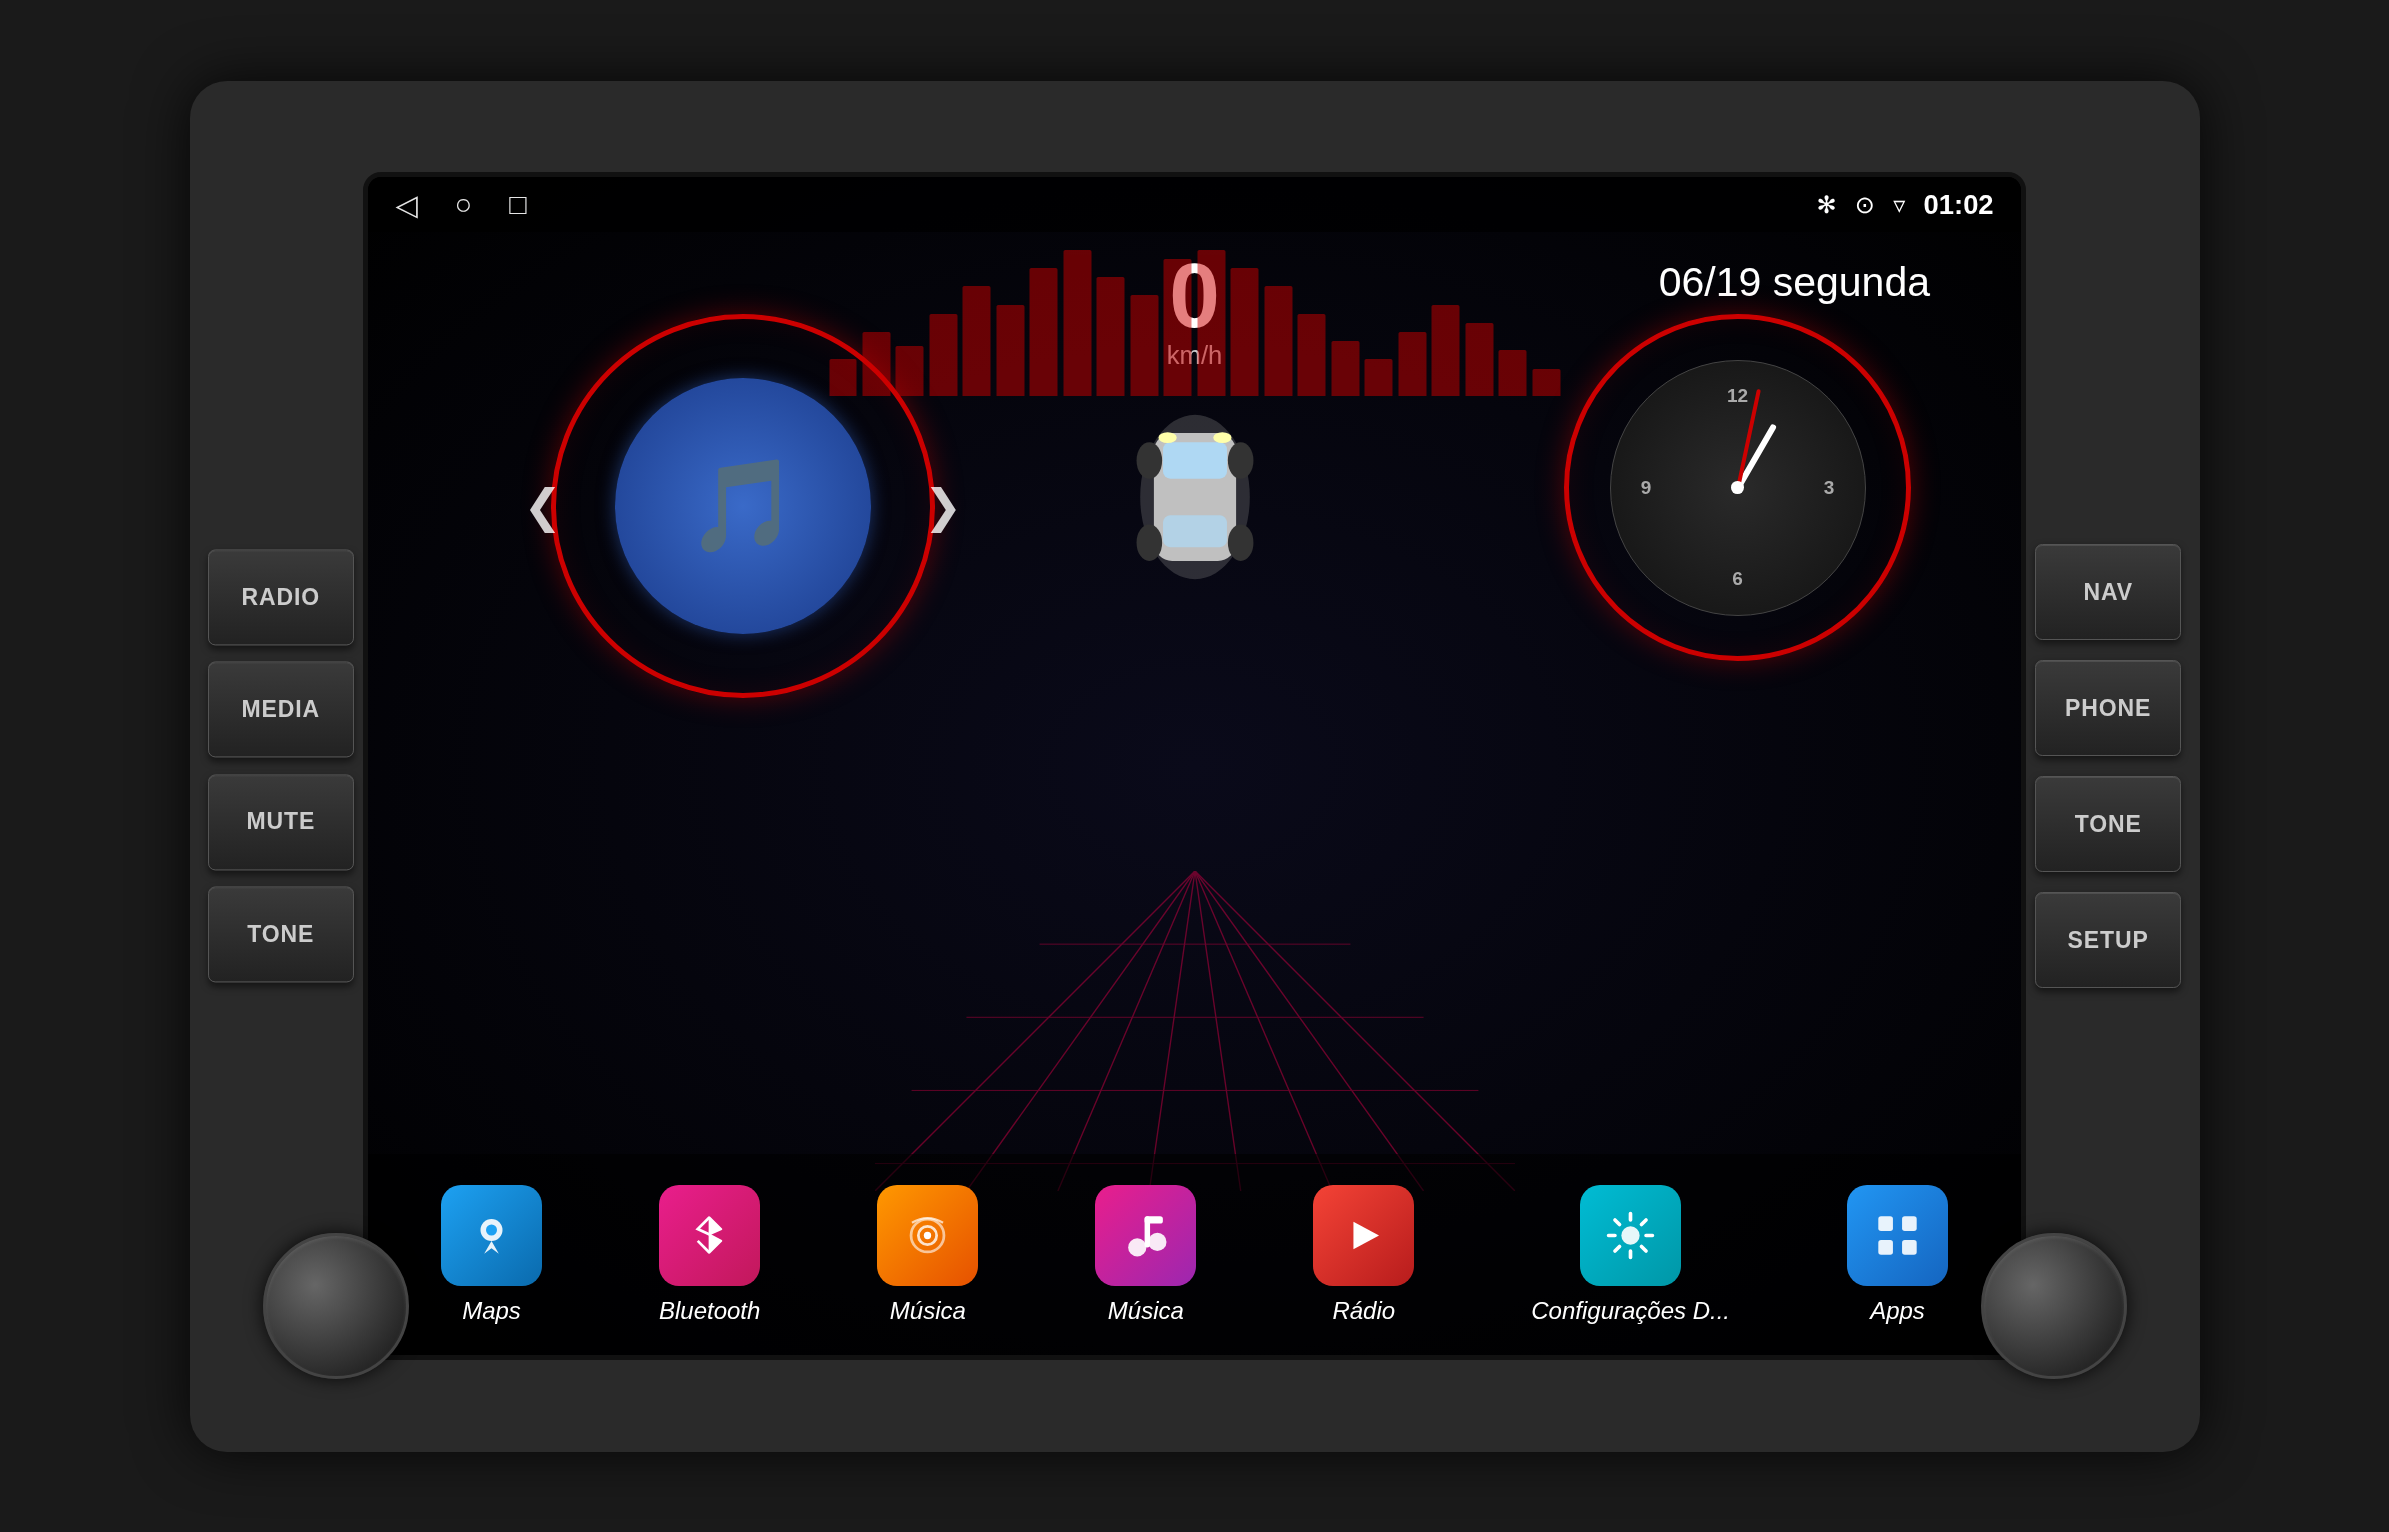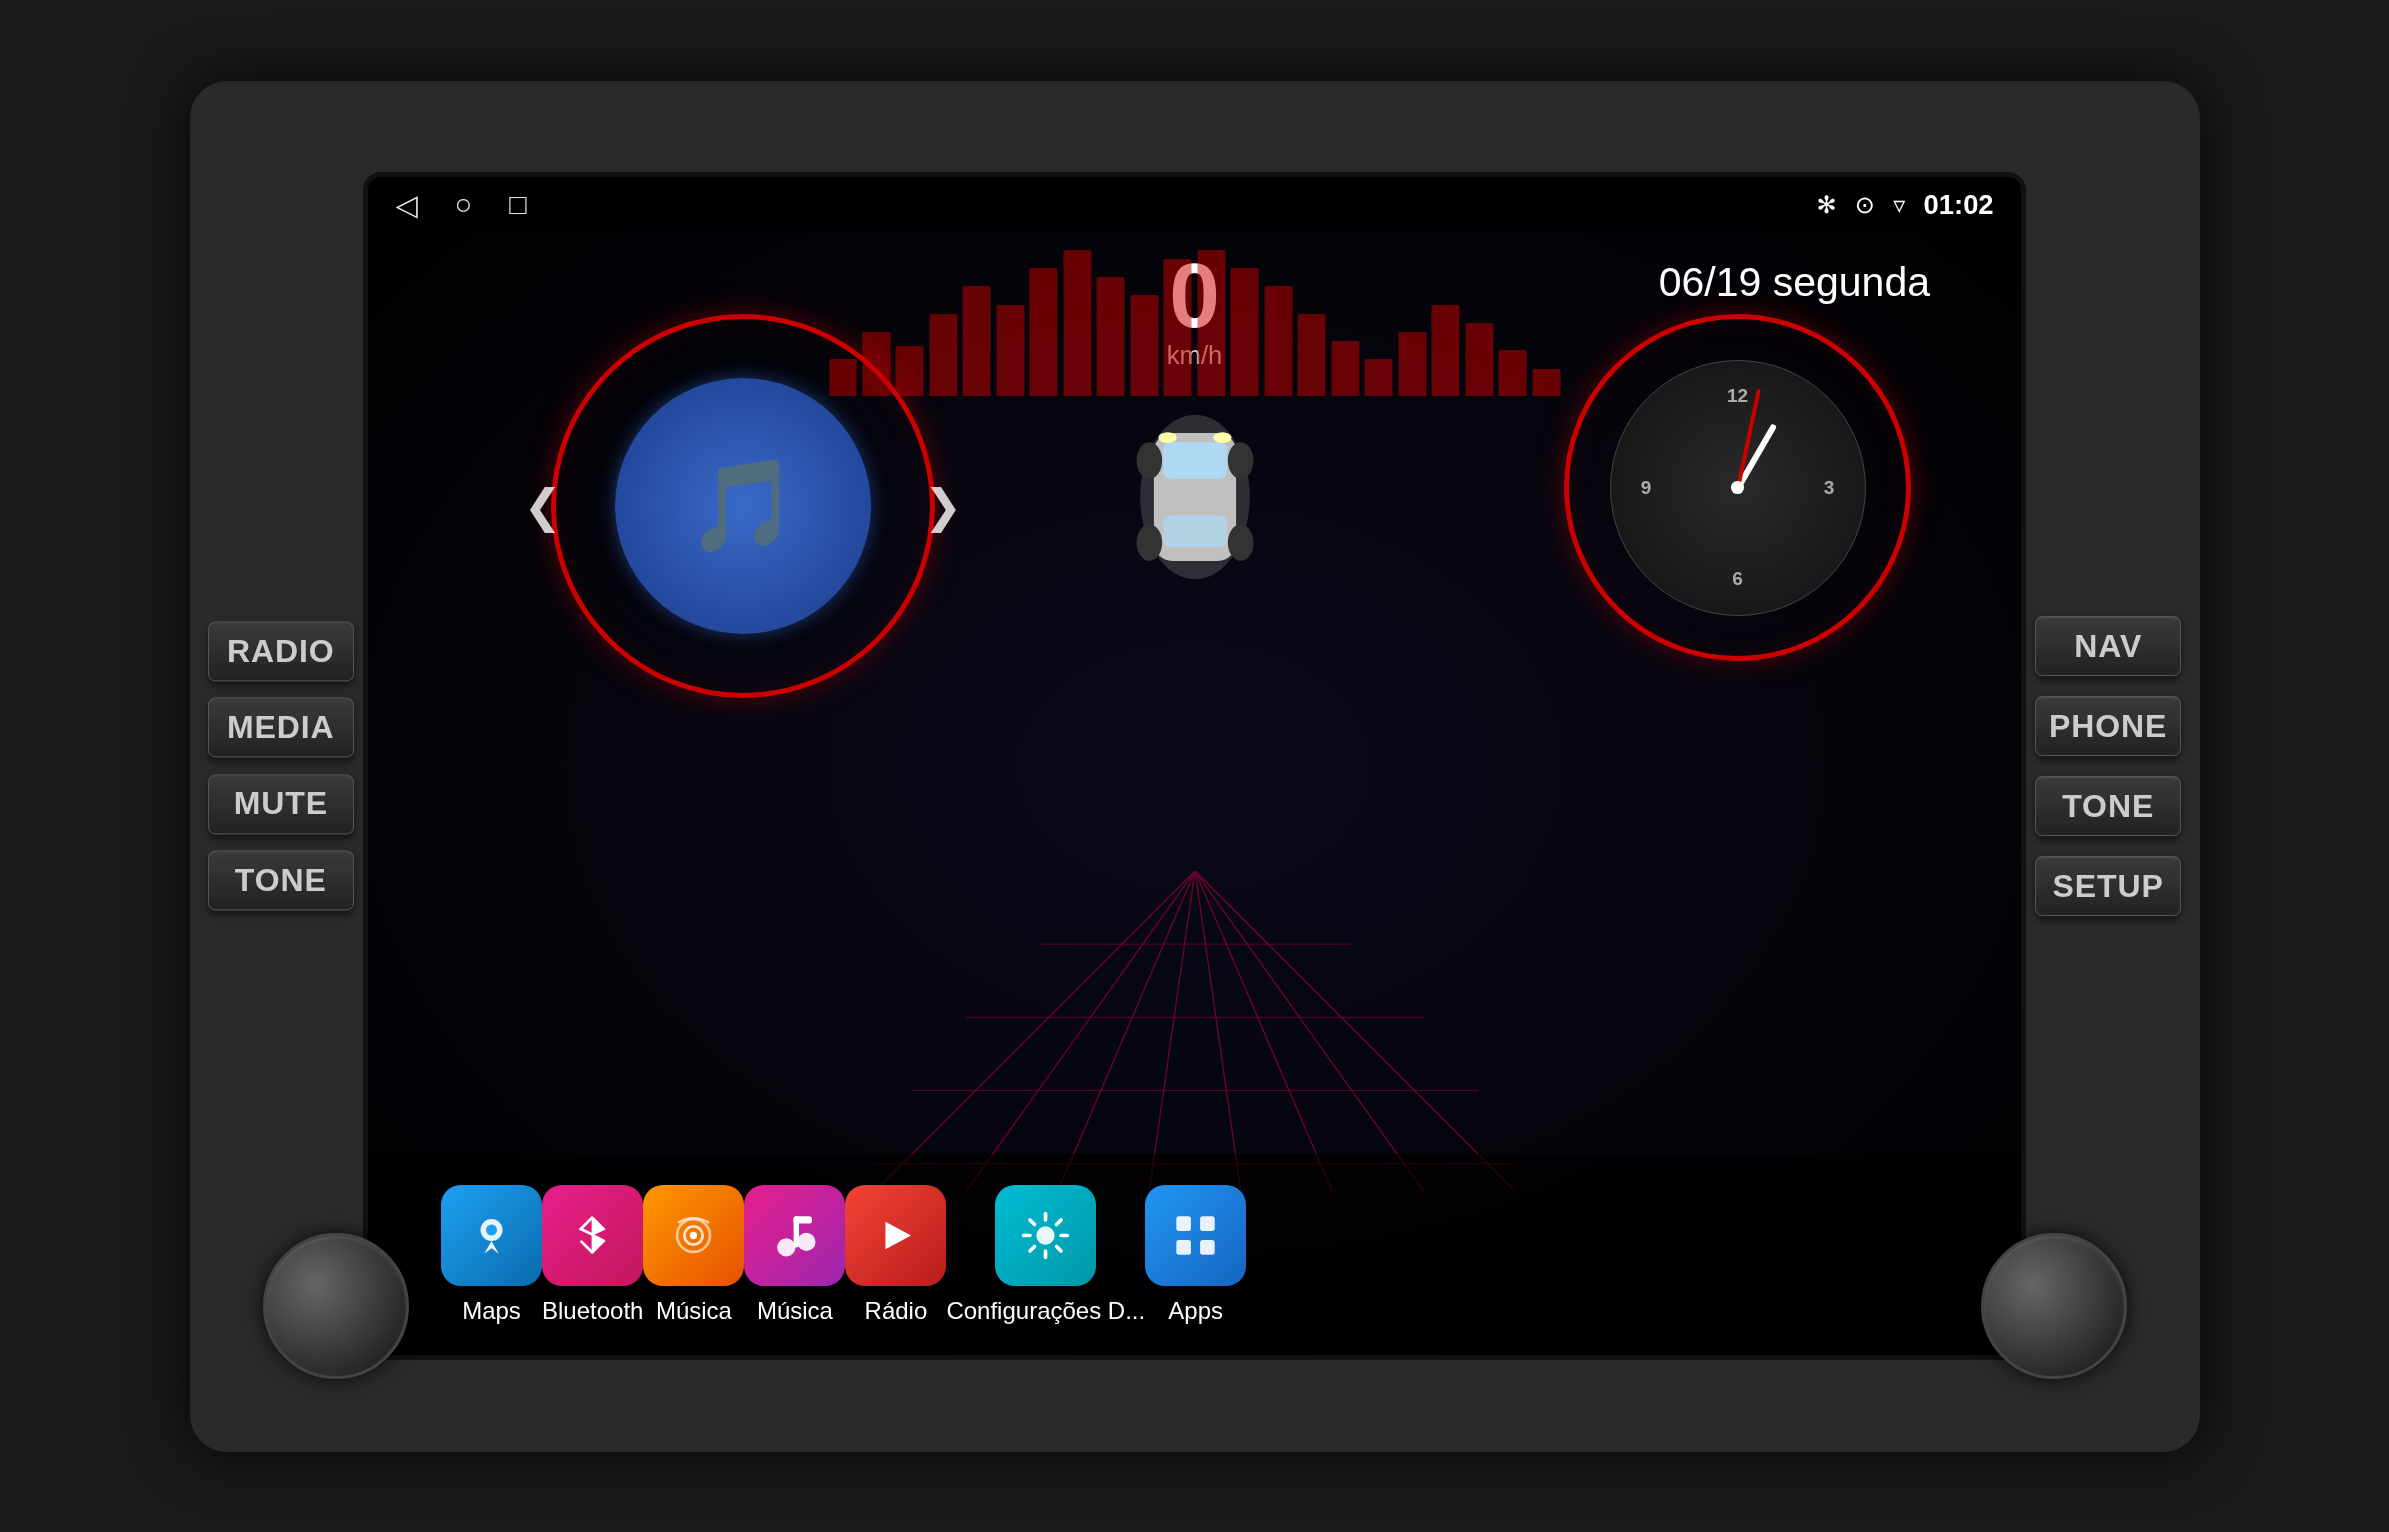--- a/index.html
+++ b/index.html
@@ -31,26 +31,26 @@
       position: absolute;
       left: 18.3px;
       top: 50%;
       transform: translateY(-50%);
       display: flex;
       flex-direction: column;
       gap: 16.4px;
     }
     .hw-button {
       width: 146px;
-      height: 60px;
+      height: 96px;
       background: linear-gradient(180deg, #3a3a3a, #222);
       border: 1.8px solid #555;
       border-radius: 7.3px;
       color: #ccc;
-      font-size: 32px;
+      font-size: 23px;
       font-weight: bold;
       display: flex;
       align-items: center;
       justify-content: center;
       cursor: pointer;
       letter-spacing: 0.9px;
       box-shadow: 0 3.7px 7.3px rgba(0,0,0,0.5), inset 0 0.9px 0 rgba(255,255,255,0.1);
     }
 
     
@@ -280,22 +280,23 @@
     
     .app-bar {
       position: absolute;
       bottom: 0;
       left: 0;
       right: 0;
       height: 201px;
       background: rgba(0,0,0,0.6);
       display: flex;
       align-items: center;
-      justify-content: flex-start;
+      justify-content: space-between;
       padding: 0 73px;
+      font-style: italic;
     }
     .app-item {
       display: flex;
       flex-direction: column;
       align-items: center;
       gap: 11px;
       cursor: pointer;
     }
     .app-icon {
       width: 101px;

